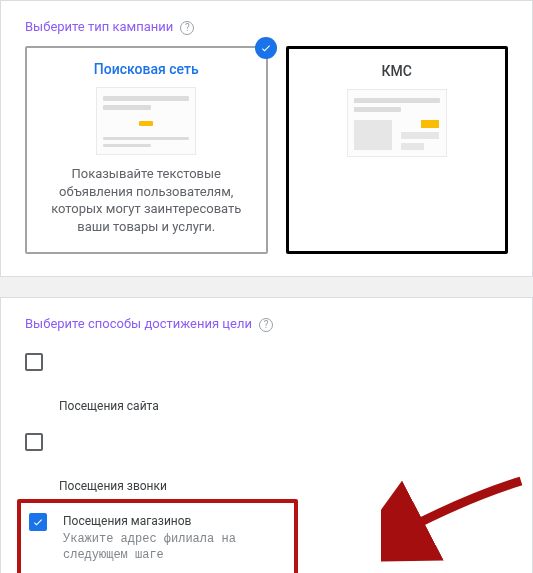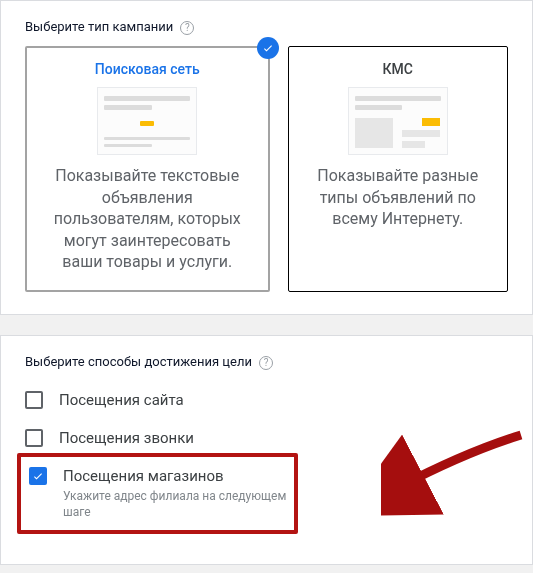--- a/index.html
+++ b/index.html
@@ -12,42 +12,42 @@
     font-size: 13px;
     color: #3c4043;
   }
   .card {
     background: #fff;
     border: 1px solid #dadce0;
     margin-bottom: 20px;
   }
   .card-inner { padding: 18px 24px 22px; }
   .section-label {
-    color: #0f172a;
+    color: #8b5cf6;
     font-size: 13px;
     display: inline-block;
     margin-bottom: 12px;
   }
   .help-icon {
     display: inline-block;
     width: 14px; height: 14px;
     border: 1px solid #9aa0a6;
     border-radius: 50%;
     text-align: center;
     line-height: 12px;
     font-size: 10px;
     color: #9aa0a6;
     vertical-align: middle;
     margin-left: 4px;
   }
   .cards-row { display: flex; gap: 18px; }
   .type-card {
     position: relative;
     flex: 1;
-    border: 1px solid #000000;
+    border: 3px solid #000000;
     border-radius: 2px;
     padding: 14px 10px 32px;
     text-align: center;
     cursor: pointer;
   }
   .type-card.selected {
     border: 2px solid #a3a3a3;
     padding: 13px 21px 17px;
   }
   .type-title {
@@ -60,21 +60,21 @@
     position: absolute;
     top: -11px; right: -11px;
     width: 22px; height: 22px;
     background: #1a73e8;
     border-radius: 50%;
     display: flex;
     align-items: center;
     justify-content: center;
   }
   .type-desc {
-    font-size: 16px;
+    font-size: 13px;
     color: #5f6368;
     line-height: 1.35;
     margin-top: 10px;
   }
   .preview {
     width: 100px; height: 68px;
     margin: 0 auto;
     border: 1px solid #e8eaed;
     background: #fcfcfc;
     padding: 8px 6px;
@@ -102,26 +102,27 @@
     flex-shrink: 0;
     display: flex;
     align-items: center;
     justify-content: center;
     cursor: pointer;
   }
   .chk.checked {
     background: #1a73e8;
     border-color: #1a73e8;
   }
-  .goal-text { font-size: 15px; color: #3c4043; }
+  .goal-text { font-size: 12px; color: #3c4043; margin-top: 46px; }
   .goal-sub {
     font-size: 12px;
     color: #80868b;
     margin-top: 4px;
     line-height: 1.3;
+    font-family: Liberation Mono, monospace;
   }
   .highlight-box {
     border: 4px solid #b31412;
     border-radius: 2px;
     margin: -4px 0 4px -8px;
     padding: 8px 4px 10px 8px;
     width: 281px;
     position: relative;
   }
   .highlight-box .goal-row { padding: 2px 0 0; }
@@ -186,21 +187,20 @@
           <div style="height:4px"></div>
           <div>
             <span class="pv-block"></span>
             <span class="pv-side">
               <span class="pv-side-bar" style="display:block;background:#fbbc04;height:8px;width:18px;margin-left:auto;"></span>
               <span class="pv-side-bar" style="display:block"></span>
               <span class="pv-side-bar short" style="display:block"></span>
             </span>
           </div>
         </div>
-        <div class="type-desc">Показывайте разные типы объявлений по всему Интернету.</div>
       </div>
     </div>
   </div>
 </div>
 
 <div class="card" style="position:relative;">
   <div class="card-inner" style="padding-bottom:26px;">
     <span class="section-label">Выберите способы достижения цели</span>
     <span class="help-icon">?</span>
 

